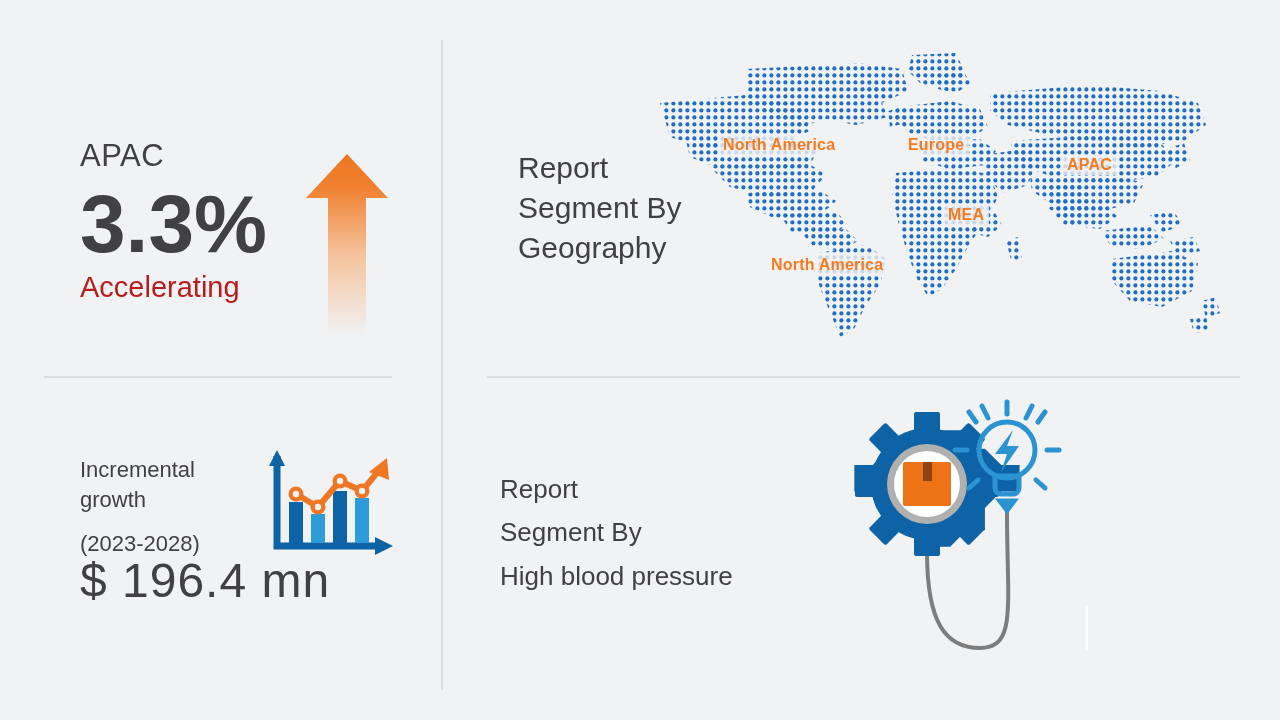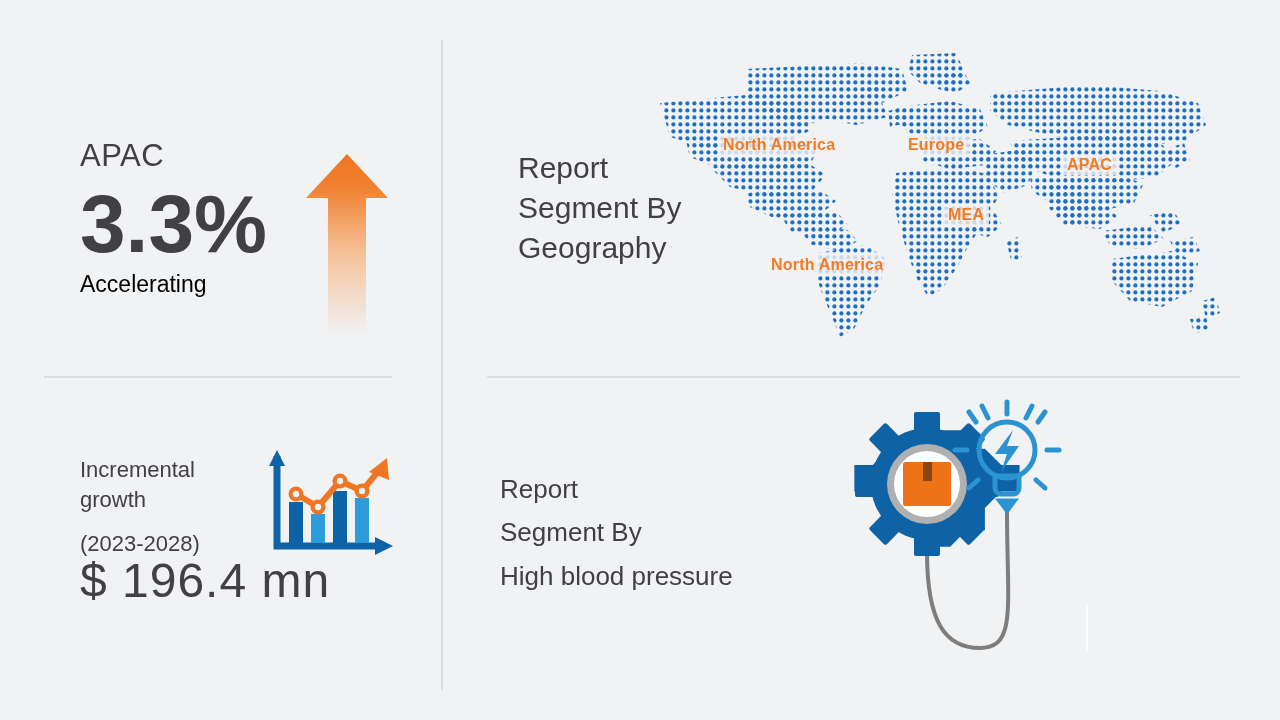--- a/index.html
+++ b/index.html
@@ -72,23 +72,23 @@
   }
   .cagr-value {
     font-size: 82px;
     font-weight: 700;
     color: #414042;
     line-height: 1.05;
     margin-top: 10px;
     letter-spacing: 0px;
   }
   .cagr-sub {
-    font-size: 23px;
-    font-weight: 400;
-    color: #000000;
+    font-size: 29px;
+    font-weight: 400;
+    color: #b91c1c;
     margin-top: 6px;
     line-height: 1;
   }
   .cagr-arrow {
     position: absolute;
     left: 222px;
     top: 10px;
     width: 90px;
     height: 185px;
   }

